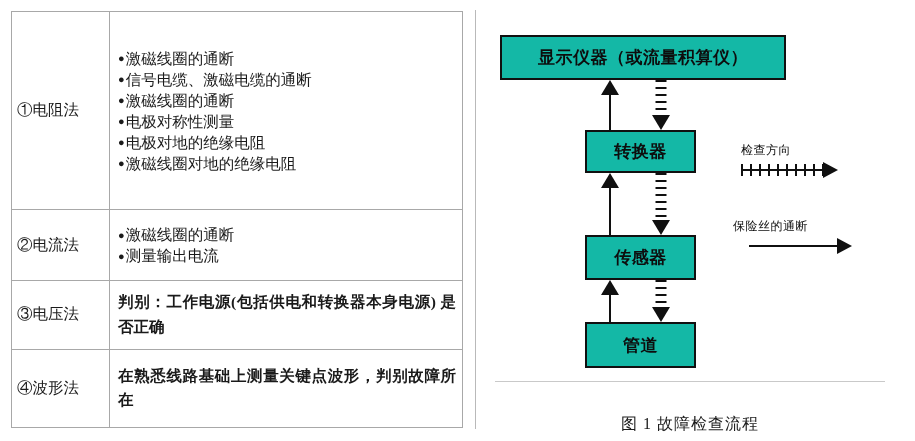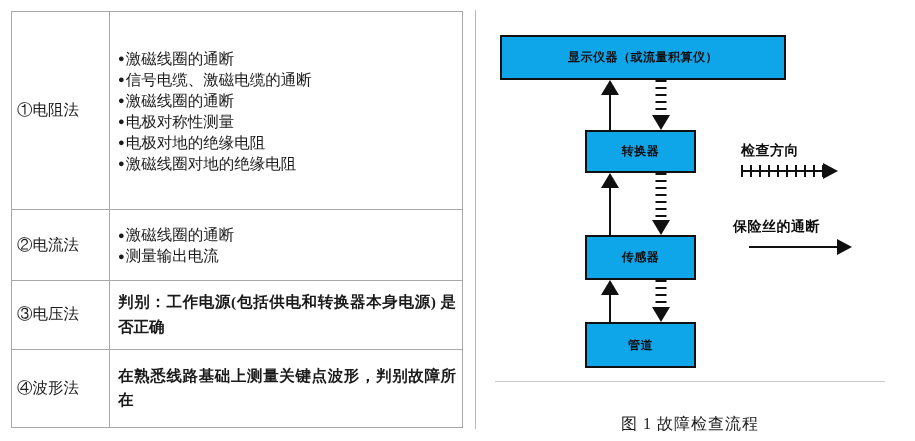--- a/index.html
+++ b/index.html
@@ -101,27 +101,27 @@
     left: 476px;
     top: 10px;
     width: 428px;
     height: 419px;
   }
 
   .dgm-box {
     position: absolute;
     box-sizing: border-box;
     border: 2px solid #101010;
-    background: #0ea5e9;
+    background: #14b8a6;
     display: flex;
     align-items: center;
     justify-content: center;
     font-family: "DejaVu Sans", "Liberation Sans", sans-serif;
     font-weight: bold;
-    font-size: 12px;
+    font-size: 17px;
     color: #0d0d0d;
     letter-spacing: 0.5px;
     white-space: nowrap;
   }
 
   #box-display   { left: 24px;  top: 25px;  width: 286px; height: 45px; }
   #box-converter { left: 109px; top: 120px; width: 111px; height: 43px; }
   #box-sensor    { left: 109px; top: 225px; width: 111px; height: 45px; }
   #box-pipe      { left: 109px; top: 312px; width: 111px; height: 46px; }
 
@@ -182,22 +182,22 @@
   #conn-up-3   { left: 124px; top: 270px; width: 20px; height: 42px; }
   #conn-down-3 { left: 175px; top: 270px; width: 20px; height: 42px; }
 
   
   .legend-item { position: absolute; }
   #legend-inspect { left: 265px; top: 132px; width: 150px; }
   #legend-signal  { left: 257px; top: 208px; width: 160px; }
 
   .legend-label {
     font-family: "DejaVu Sans", "Liberation Sans", sans-serif;
-    font-weight: bold;
-    font-size: 14px;
+    font-weight: normal;
+    font-size: 12px;
     color: #0d0d0d;
     white-space: nowrap;
     letter-spacing: 0.5px;
     margin-bottom: 3px;
   }
   .legend-arrow {
     position: relative;
     height: 16px;
   }
   .legend-arrow .l-shaft {

